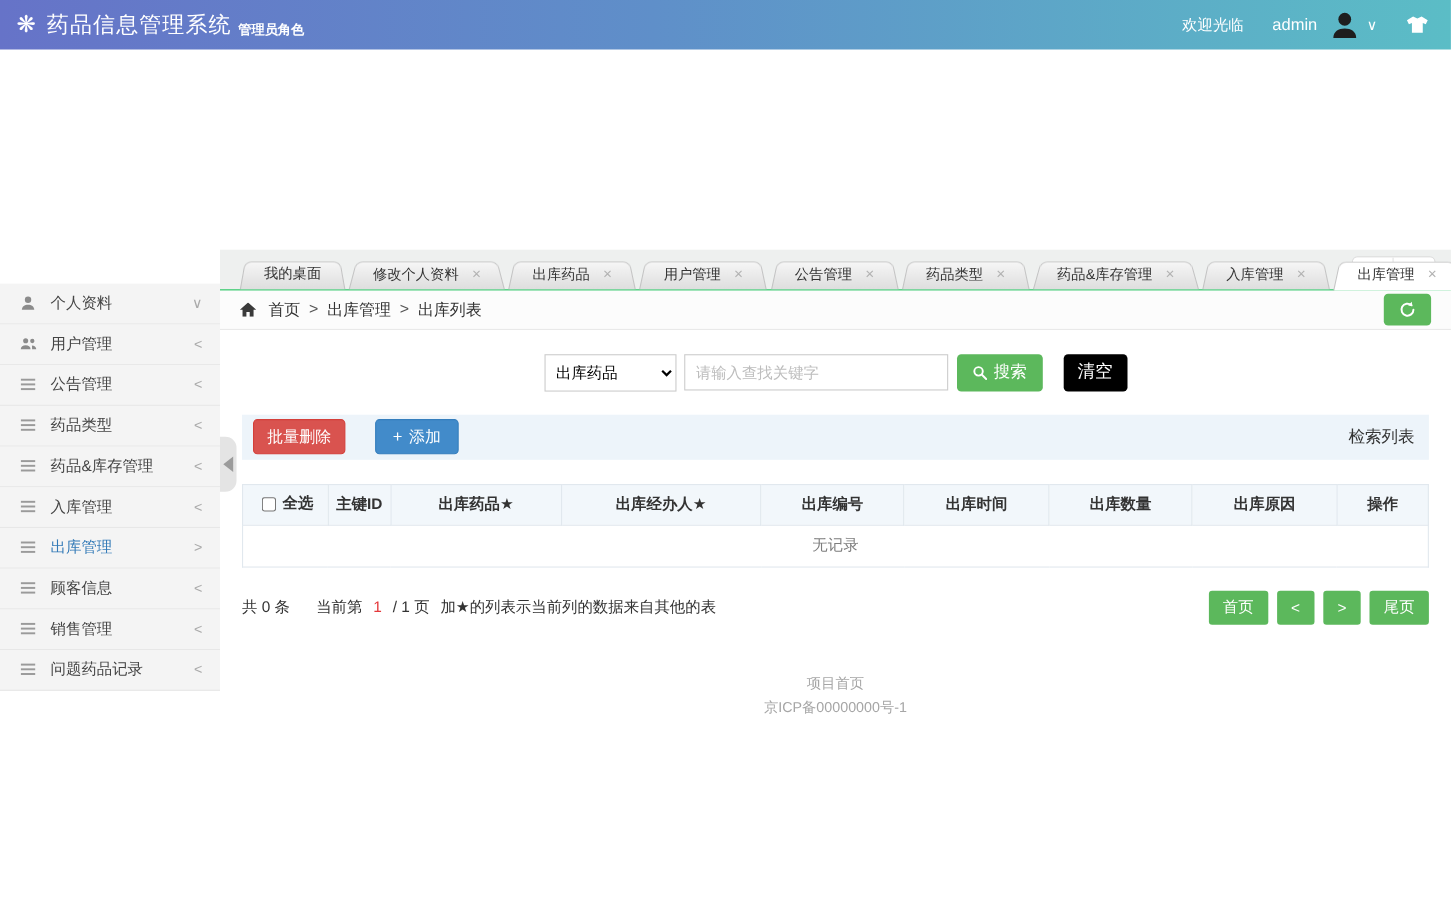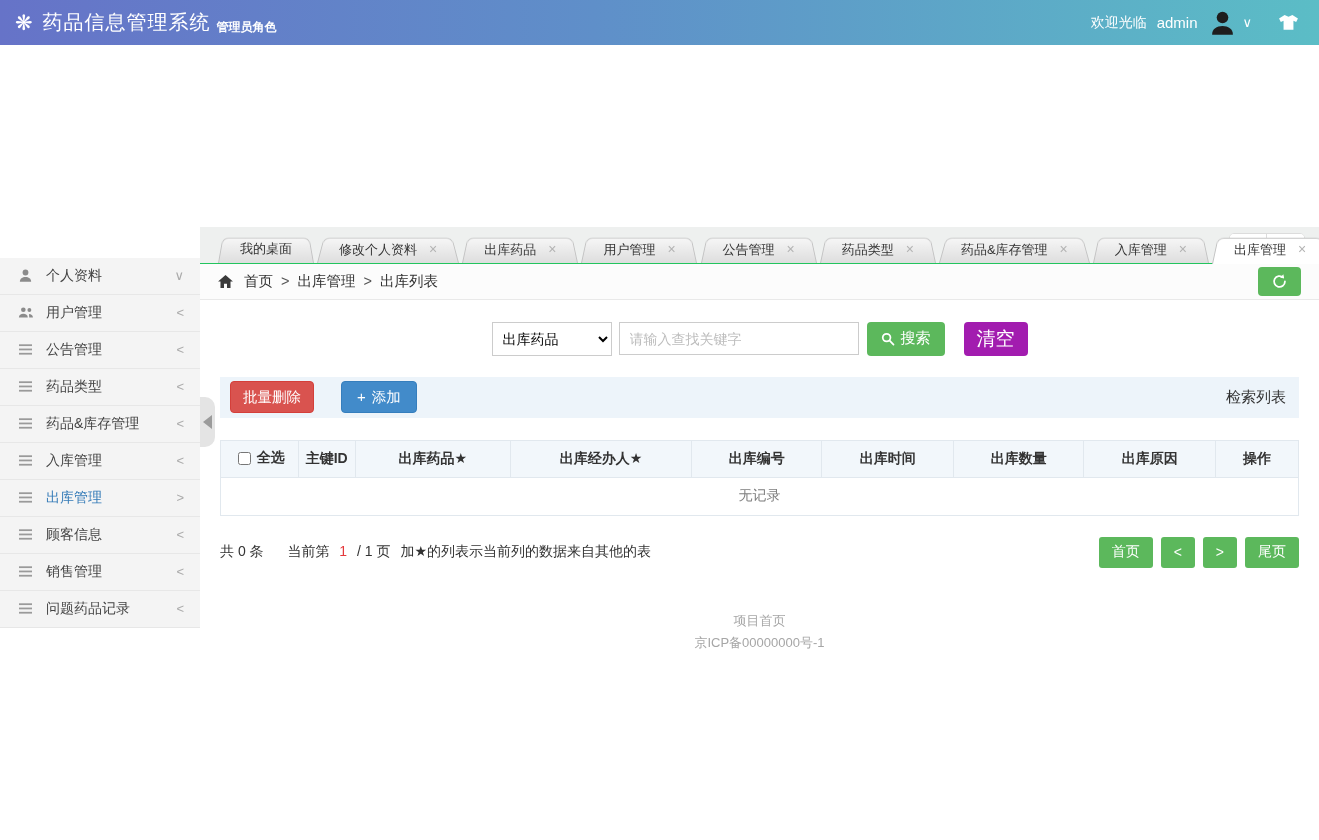--- a/index.html
+++ b/index.html
@@ -16,21 +16,21 @@
     padding:0 20px 0 15px;
     background:linear-gradient(90deg,#6673c8 0%,#5f8fc9 45%,#5bbdc6 100%);
     color:#fff;
   }
   .brand { display:flex; align-items:center; }
   .logo-glyph { font-size:21px; margin-right:10px; }
   .app-title { font-size:20px; letter-spacing:1px; }
   .role-badge { font-size:12px; font-weight:bold; margin-left:6px; margin-top:10px; }
   .user-area { display:flex; align-items:center; }
   .welcome-text { font-size:14px; }
-  .username { font-size:15px; margin-left:10px; }
+  .username { font-size:15px; margin-left:26px; }
   .avatar-wrap { margin-left:12px; display:flex; align-items:center; cursor:pointer; }
   .user-caret { font-size:13px; margin-left:6px; cursor:pointer; }
   .shirt-wrap { margin-left:26px; display:flex; align-items:center; cursor:pointer; }
 
   
   .layout { display:flex; height:795px; position:relative;align-items:center; }
   .sidebar { width:200px; background:#f4f4f4; flex:0 0 200px; }
   .side-item {
     height:37px; display:flex; align-items:center;
     padding:0 16px 0 18px; border-bottom:1px solid #e7e7e7;
@@ -105,22 +105,22 @@
     width:240px; height:33px; border:1px solid #ccc; margin-left:7px;
     padding:0 10px; font-size:14px; color:#333; font-family:inherit;
   }
   .search-input::placeholder { color:#bdbdbd; }
   .btn-search {
     margin-left:8px; height:34px; padding:0 14px; background:#5cb85c; color:#fff;
     border:none; border-radius:4px; font-size:15px; display:inline-flex;
     align-items:center; gap:6px; cursor:pointer; font-family:inherit;
   }
   .btn-clear {
-    margin-left:19px; height:34px; padding:0 13px; background:#a21caf; color:#fff;
-    border:none; border-radius:4px; font-size:19px; cursor:pointer; font-family:inherit;
+    margin-left:19px; height:34px; padding:0 13px; background:#000000; color:#fff;
+    border:none; border-radius:4px; font-size:16px; cursor:pointer; font-family:inherit;
   }
 
   .toolbar { margin-top:21px; background:#edf4fa; padding:5px 10px; display:flex; align-items:center; height:41px; }
   .btn-danger {
     background:#d9534f; color:#fff; border:1px solid #d43f3a; border-radius:4px;
     height:32px; padding:0 12px; font-size:14.5px; cursor:pointer; font-family:inherit;
   }
   .btn-primary {
     background:#428bca; color:#fff; border:1px solid #357ebd; border-radius:4px;
     height:32px; padding:0 15px; font-size:14.5px; margin-left:27px; cursor:pointer; font-family:inherit;

